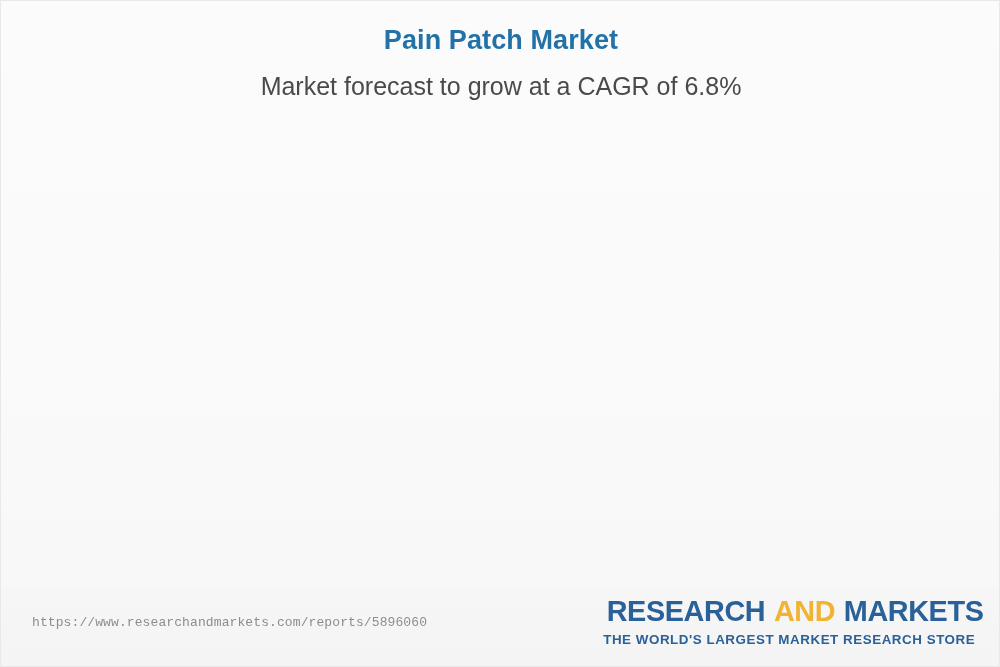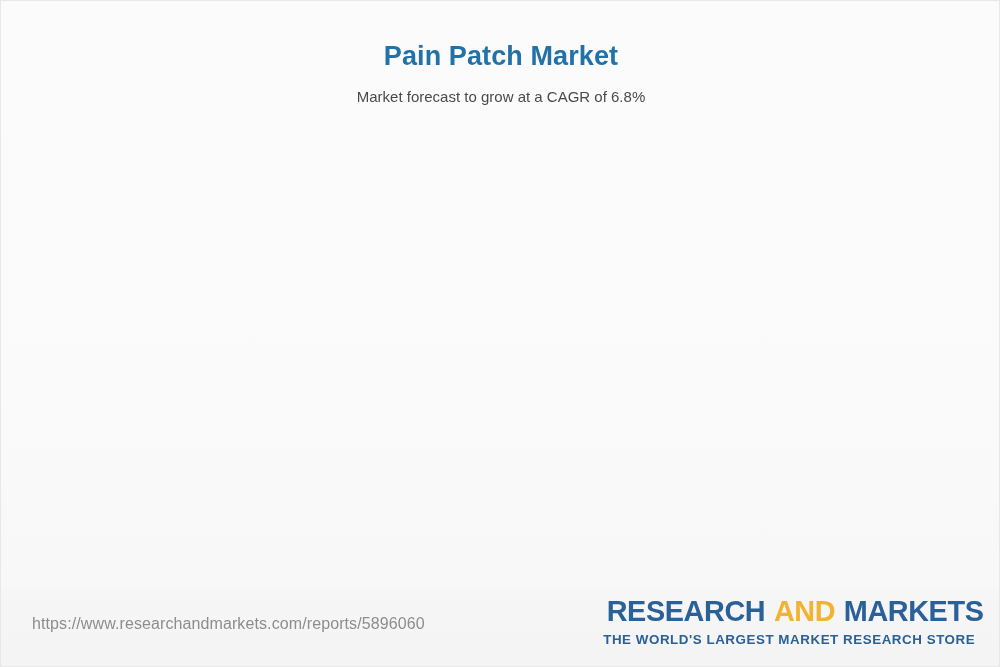--- a/index.html
+++ b/index.html
@@ -26,30 +26,30 @@
 
   
   #header {
     position: absolute;
     top: 0; left: 0;
     width: 1000px;
     text-align: center;
   }
   #chart-title {
     margin: 0;
-    padding-top: 40px;
+    padding-top: 24px;
     font-size: 27px;
     font-weight: bold;
     color: #2272a8;
     letter-spacing: 0.1px;
   }
   #chart-subtitle {
     margin: 0;
     padding-top: 16px;
-    font-size: 15px;
+    font-size: 25px;
     font-weight: normal;
     color: #4a4a4a;
   }
 
   
   #plot {
     position: absolute;
     top: 0; left: 0;
     width: 1000px;
     height: 600px;
@@ -71,23 +71,24 @@
     left: 0;
     bottom: 0;
     width: 1000px;
     height: 78px;
     background: linear-gradient(180deg, #f6f6f6 0%, #f4f4f4 100%);
   }
   #footer-url {
     position: absolute;
     left: 31px;
     top: 27px;
-    font-size: 16px;
+    font-size: 13px;
     color: #8d8d8d;
     letter-spacing: 0.1px;
+    font-family: Liberation Mono, monospace;
   }
   #logo {
     position: absolute;
     right: 18px;
     top: 8px;
     text-align: center;
     line-height: 1;
   }
   #logo-main {
     font-size: 30px;

